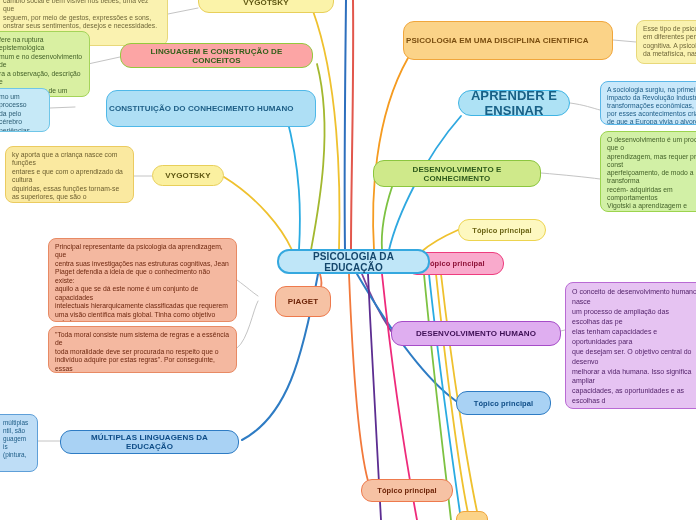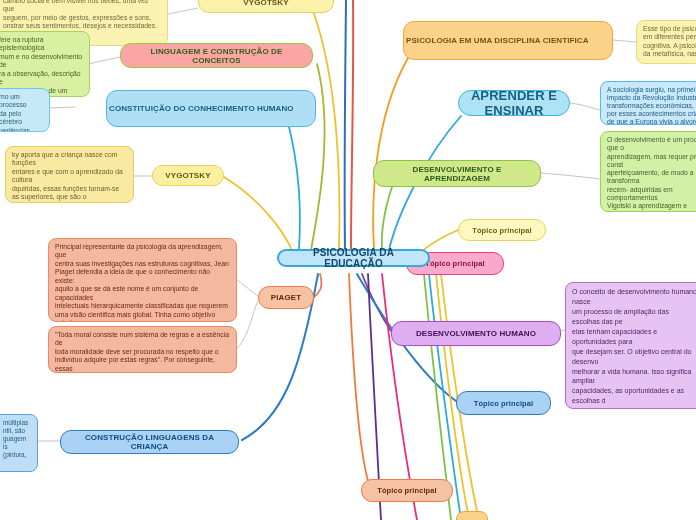--- a/index.html
+++ b/index.html
@@ -16,23 +16,23 @@
   
   .n-lpv{left:198px;top:-17px;width:136px;height:30px;background:#FBF3A9;border-color:#E8CF5A;color:#5F5713;}
   .n-lcc{left:120px;top:43px;width:193px;height:25px;background:#fca5a5;border-color:#94C93D;color:#33601A;}
   .n-cch{left:75px;top:90px;width:210px;height:37px;background:#AEDFF5;border-color:#4FB8E8;color:#1D5E86;margin-left:31px;}
   .n-pdc{left:403px;top:21px;width:210px;height:39px;background:#FBD388;border-color:#F0A63C;color:#7A4E10;}
   .n-ae{left:458px;top:90px;width:112px;height:26px;background:#AEE2F5;border-color:#3FB4E4;color:#186086;font-size:13px;border-radius:13px;}
   .n-dea{left:373px;top:160px;width:168px;height:27px;background:#CFE98A;border-color:#8CC63F;color:#2E5A1C;}
   .n-vyg{left:152px;top:165px;width:72px;height:21px;background:#FBF0A0;border-color:#E8CF5A;color:#5F5713;}
   .n-tpy{left:458px;top:219px;width:88px;height:22px;background:#FDF8C0;border-color:#EDD44F;color:#6B6414;font-size:7.5px;}
   .n-tpp{left:406px;top:252px;width:98px;height:23px;background:#F9AACC;border-color:#EE3D7F;color:#8E1238;font-size:7.5px;border-width:1.8px;}
-  .n-central{left:277px;top:249px;width:153px;height:18px;background:#BFE6F8;border-color:#35A8DF;color:#14466B;
+  .n-central{left:277px;top:249px;width:153px;height:25px;background:#BFE6F8;border-color:#35A8DF;color:#14466B;
              font-size:10px;border-width:2px;border-radius:12px;z-index:4;}
-  .n-piaget{left:258px;top:286px;width:56px;height:23px;background:#F6C2A4;border-color:#EE7A4D;color:#6E2408;}
+  .n-piaget{left:275px;top:286px;width:56px;height:31px;background:#F6C2A4;border-color:#EE7A4D;color:#6E2408;}
   .n-dh{left:391px;top:321px;width:170px;height:25px;background:#DFAEF0;border-color:#A64CC8;color:#3E1055;border-width:1.8px;}
   .n-tpb{left:456px;top:391px;width:95px;height:24px;background:#A9D2F4;border-color:#2E7CC4;color:#0E4C86;font-size:7.5px;border-width:1.8px;}
   .n-mlc{left:60px;top:430px;width:179px;height:24px;background:#A9D2F4;border-color:#2E7CC4;color:#0E4C86;border-width:1.8px;}
   .n-tpo{left:361px;top:479px;width:92px;height:23px;background:#F6C2A4;border-color:#EE7A4D;color:#6E2408;font-size:7.5px;}
   .n-partial{left:456px;top:511px;width:32px;height:12px;background:#FBD388;border-color:#F0A63C;border-radius:8px 8px 0 0;padding:0;}
   
   .t-tl{left:-30px;top:-8px;width:198px;height:54px;padding-left:32px;background:#FAF2B0;border-color:#E8D87A;color:#70683A;}
   .t-green{left:-65px;top:31px;width:155px;height:66px;padding-left:63px;background:#D9F0A2;border-color:#A5D45A;color:#44622A;}
   .t-cyan{left:-58px;top:88px;width:108px;height:44px;padding-left:56px;background:#C6E9F7;border-color:#6FC6E8;color:#2B5D75;}
   .t-vyg{left:5px;top:146px;width:129px;height:57px;background:#FAE9A0;border-color:#EBCB60;color:#6E6030;}
@@ -152,26 +152,26 @@
   <div class="note t-bl">múltiplas
 ntil, são
 guagem
 is (pintura,</div>
 
   <div class="node n-lpv">LINGUAGEM PARA VYGOTSKY</div>
   <div class="node n-lcc">LINGUAGEM E CONSTRUÇÃO DE CONCEITOS</div>
   <div class="node n-cch left">CONSTITUIÇÃO DO CONHECIMENTO HUMANO</div>
   <div class="node n-pdc left">PSICOLOGIA EM UMA DISCIPLINA CIENTIFICA</div>
   <div class="node n-ae">APRENDER E ENSINAR</div>
-  <div class="node n-dea">DESENVOLVIMENTO E APRENDIZAGEM</div>
+  <div class="node n-dea">DESENVOLVIMENTO E CONHECIMENTO</div>
   <div class="node n-vyg">VYGOTSKY</div>
   <div class="node n-tpy">Tópico principal</div>
   <div class="node n-tpp">Tópico principal</div>
   <div class="node n-piaget">PIAGET</div>
   <div class="node n-dh">DESENVOLVIMENTO HUMANO</div>
   <div class="node n-tpb">Tópico principal</div>
-  <div class="node n-mlc">CONSTRUÇÃO LINGUAGENS DA CRIANÇA</div>
+  <div class="node n-mlc">MÚLTIPLAS LINGUAGENS DA EDUCAÇÃO</div>
   <div class="node n-tpo">Tópico principal</div>
   <div class="node n-partial"></div>
 
   <div class="node n-central">PSICOLOGIA DA EDUCAÇÃO</div>
 
 </div>
 
 </body></html>

